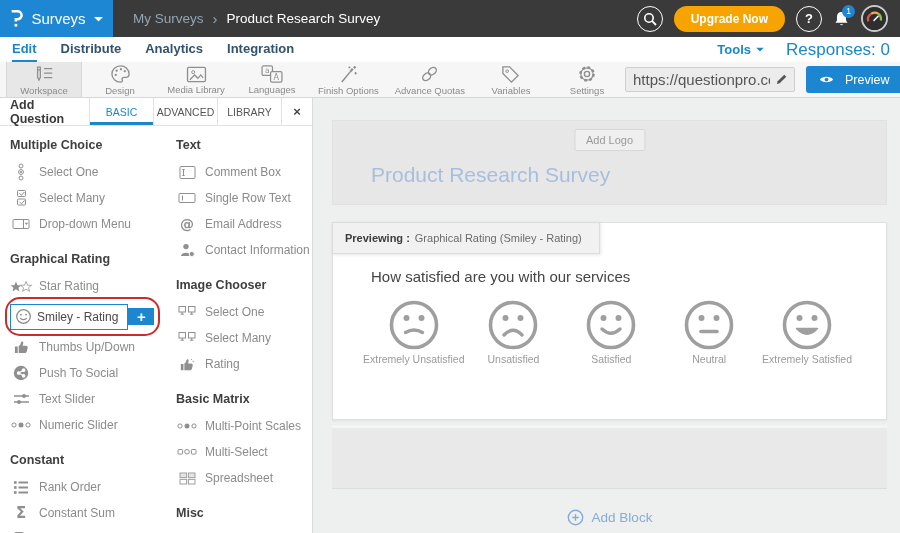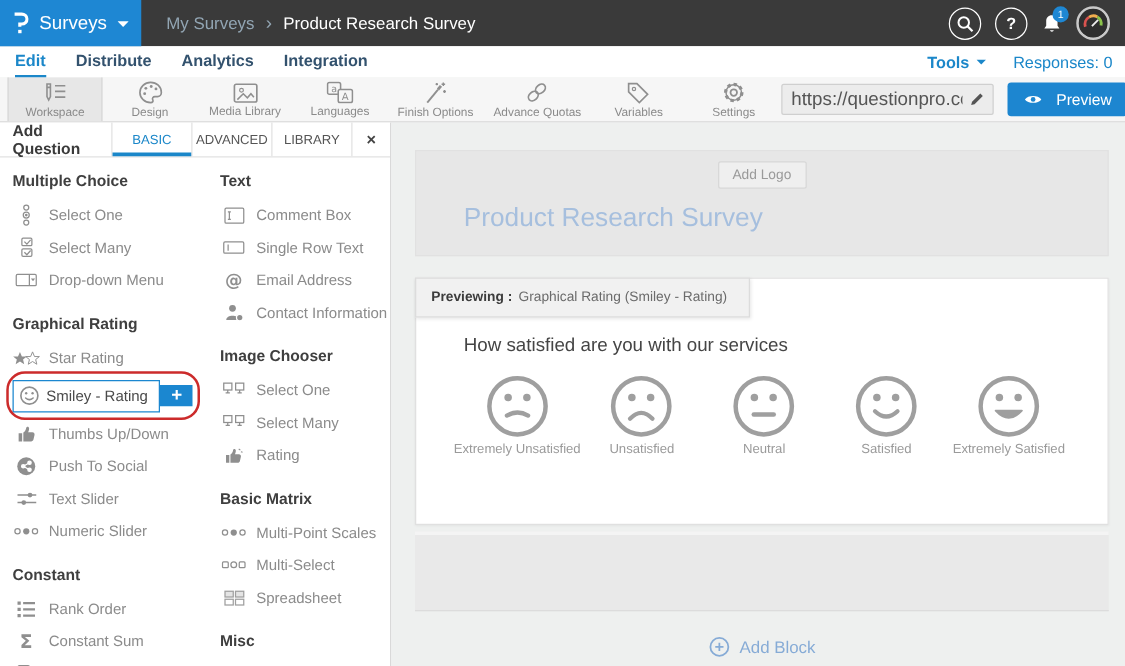--- a/index.html
+++ b/index.html
@@ -20,21 +20,21 @@
   .badge { position:absolute; top:-5px; right:-5px; background:#1e87d3; color:#fff; font-size:8.5px; min-width:13px; height:13px; border-radius:7px; line-height:13px; text-align:center; }
   .avatar { width:27px; height:27px; border-radius:50%; border:2px solid #c9c9c9; overflow:hidden; cursor:pointer; display:flex; }
 
   
   .navrow { height:25px; background:#fff; display:flex; align-items:stretch; }
   .nav-tab { display:flex; align-items:center; font-size:13px; font-weight:bold; color:#33526e; margin-left:24px; border-bottom:2px solid transparent; cursor:pointer; }
   .nav-tab:first-child { margin-left:12px; }
   .nav-tab.active { color:#1b87c9; border-bottom-color:#1b87c9; }
   .navrow-right { margin-left:auto; display:flex; align-items:center; gap:22px; padding-right:10px; }
   .tools-link { color:#1b87c9; font-size:13px; font-weight:bold; display:flex; align-items:center; gap:5px; cursor:pointer; }
-  .responses { color:#1b87c9; font-size:13px; }
+  .responses { color:#1b87c9; font-size:17px; }
 
   
   .toolbar { height:36px; background:#f6f6f6; border-bottom:1px solid #d7d7d7; display:flex; align-items:stretch; padding-left:6px; }
   .tbar-item { min-width:76px; padding:2px 8px 1px; display:flex; flex-direction:column; align-items:center; justify-content:center; gap:1px; cursor:pointer; }
   .tbar-item .tlabel { font-size:9.5px; color:#8a8a8a; white-space:nowrap; }
   .tbar-item.selected { background:#e7e7e7; border-left:1px solid #d8d8d8; border-right:1px solid #d8d8d8; }
   .toolbar-right { margin-left:auto; display:flex; align-items:center; gap:11px; padding-right:10px; }
   .url-box { width:170px; height:25px; background:#ececec; border:1px solid #cfcfcf; border-radius:2px; display:flex; align-items:center; padding:0 7px; gap:6px; cursor:text; }
   .url-text { font-size:15px; color:#555; white-space:nowrap; overflow:hidden; flex:1; }
   .preview-btn { height:27px; background:#1d86d0; color:#fff; border-radius:3px; font-size:12.5px; display:flex; align-items:center; gap:11px; padding:0 13px; cursor:pointer; }
@@ -108,20 +108,21 @@
   </div>
   <div class="topbar-right">
     <div class="circle-btn">
         <span class="icn">
           <svg width="14" height="14" viewBox="0 0 14 14">
             <circle cx="6" cy="6" r="4.2" fill="none" stroke="#fff" stroke-width="1.6"></circle>
             <path d="M9.2 9.2L13 13" stroke="#fff" stroke-width="1.8"></path>
           </svg>
         </span>
       </div>
+    <div class="upgrade-btn">Upgrade Now</div>
     <div class="circle-btn">?</div>
     <div class="bell-wrap">
       <span class="icn">
           <svg width="17" height="18" viewBox="0 0 18 19">
             <path d="M9 2.2c-3 0-4.8 2.2-4.8 4.8v4.2L2.6 13.6h12.8L13.8 11.2V7c0-2.6-1.8-4.8-4.8-4.8z" fill="#fff"></path>
             <path d="M7.3 15a1.8 1.8 0 0 0 3.4 0z" fill="#fff"></path>
           </svg>
         </span>
       <span class="badge">1</span>
     </div>
@@ -585,35 +586,35 @@
               </svg>
             </span>
             <span class="sm-label">Unsatisfied</span>
           </div>
           <div class="sm-cell">
             <span class="icn">
               <svg viewBox="0 0 52 52">
                 <circle cx="26" cy="26" r="22.5" fill="none" stroke="#9f9f9f" stroke-width="3.6"></circle>
                 <circle cx="18.5" cy="19" r="3" fill="#9f9f9f"></circle>
                 <circle cx="33.5" cy="19" r="3" fill="#9f9f9f"></circle>
-                <path d="M18 32.5h16" fill="none" stroke="#9f9f9f" stroke-width="3.6" stroke-linecap="round"></path>
+                <path d="M17 30Q26 38.5 35 30" fill="none" stroke="#9f9f9f" stroke-width="3.4" stroke-linecap="round"></path>
               </svg>
             </span>
-            <span class="sm-label">Neutral</span>
+            <span class="sm-label">Satisfied</span>
           </div>
           <div class="sm-cell">
             <span class="icn">
               <svg viewBox="0 0 52 52">
                 <circle cx="26" cy="26" r="22.5" fill="none" stroke="#9f9f9f" stroke-width="3.6"></circle>
                 <circle cx="18.5" cy="19" r="3" fill="#9f9f9f"></circle>
                 <circle cx="33.5" cy="19" r="3" fill="#9f9f9f"></circle>
-                <path d="M17 30Q26 38.5 35 30" fill="none" stroke="#9f9f9f" stroke-width="3.4" stroke-linecap="round"></path>
+                <path d="M18 32.5h16" fill="none" stroke="#9f9f9f" stroke-width="3.6" stroke-linecap="round"></path>
               </svg>
             </span>
-            <span class="sm-label">Satisfied</span>
+            <span class="sm-label">Neutral</span>
           </div>
           <div class="sm-cell">
             <span class="icn">
               <svg viewBox="0 0 52 52">
                 <circle cx="26" cy="26" r="22.5" fill="none" stroke="#9f9f9f" stroke-width="3.6"></circle>
                 <circle cx="18.5" cy="19" r="3" fill="#9f9f9f"></circle>
                 <circle cx="33.5" cy="19" r="3" fill="#9f9f9f"></circle>
                 <path d="M15.5 29.5Q26 41 36.5 29.5Z" fill="#9f9f9f" stroke="#9f9f9f" stroke-width="1.5" stroke-linejoin="round"></path>
               </svg>
             </span>

